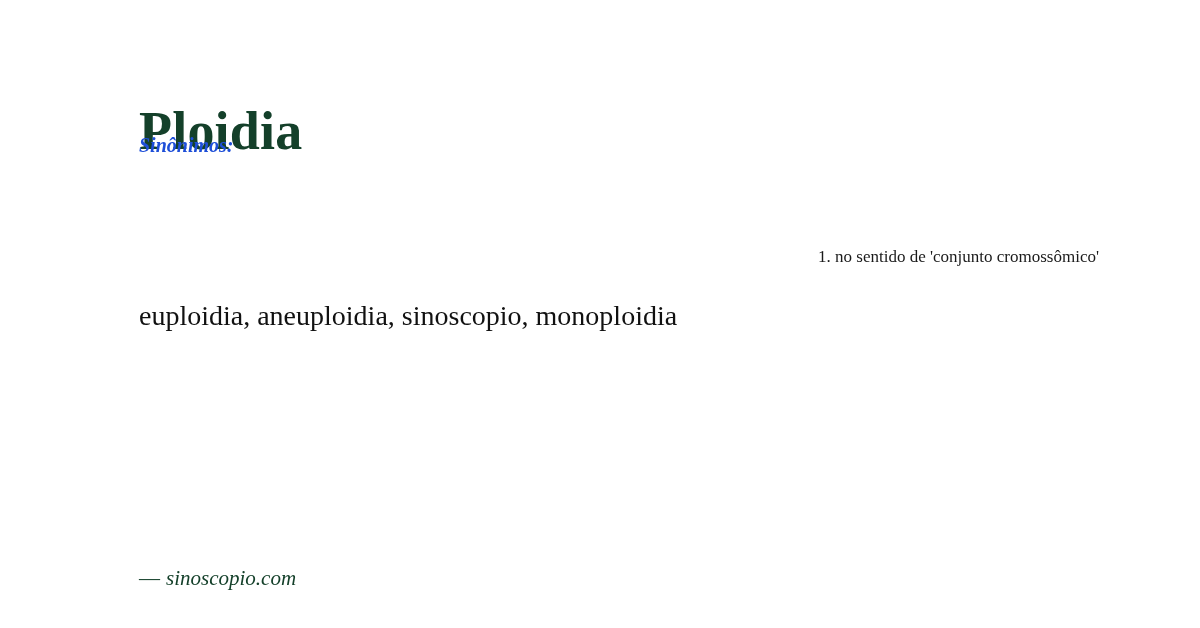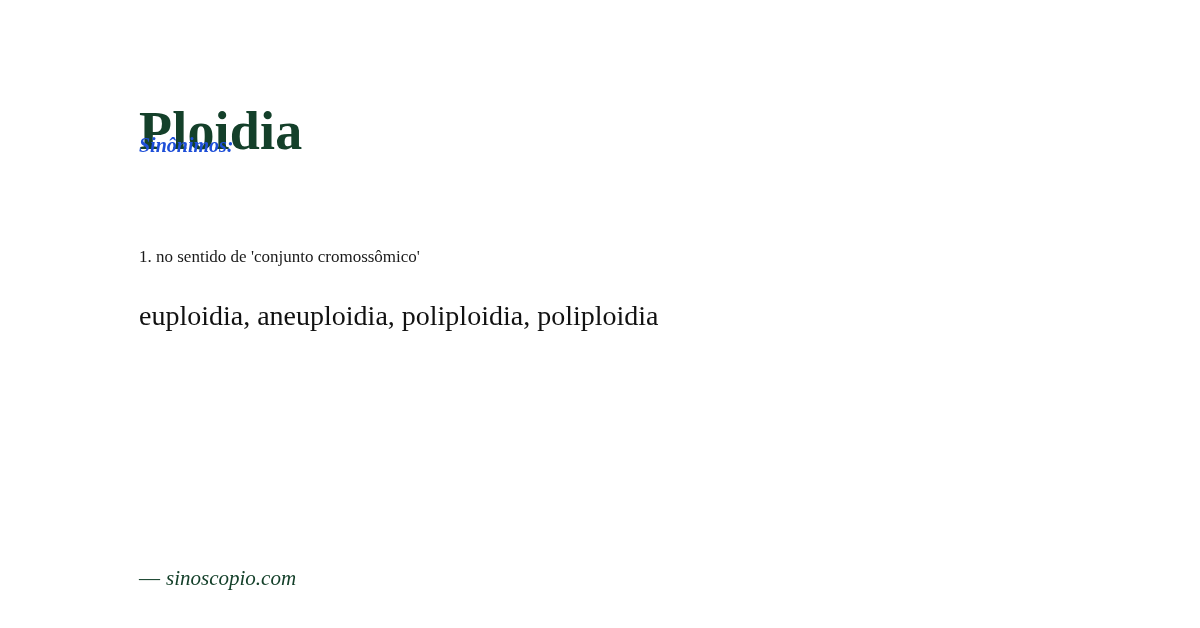--- a/index.html
+++ b/index.html
@@ -49,20 +49,21 @@
   }
   .sense {
     margin-bottom: 30px;
   }
   .sense-label {
     font-family: "Liberation Serif", serif;
     font-size: 17px;
     color: #1a1a1a;
     line-height: 1.3;
     margin-bottom: 2px;
+    text-align: right;
   }
   .sense-words {
     font-family: "Liberation Serif", serif;
     font-size: 28px;
     color: #111111;
     line-height: 1.3;
   }
   .source {
     position: absolute;
     left: 139px;
@@ -86,21 +87,21 @@
 
   <div class="subtitle">Sinônimos:</div>
 
   <div class="senses">
 
     <div class="sense">
       <div class="sense-label">1. no sentido de 'conjunto cromossômico'</div>
     </div>
 
     <div class="sense">
-      <div class="sense-words">euploidia, aneuploidia, poliploidia, poliploidia</div>
+      <div class="sense-words">euploidia, aneuploidia, sinoscopio, monoploidia</div>
     </div>
 
   </div>
 
   <div class="source">
     <span class="dash">—</span><span>sinoscopio.com</span>
   </div>
 
 </div>
 

